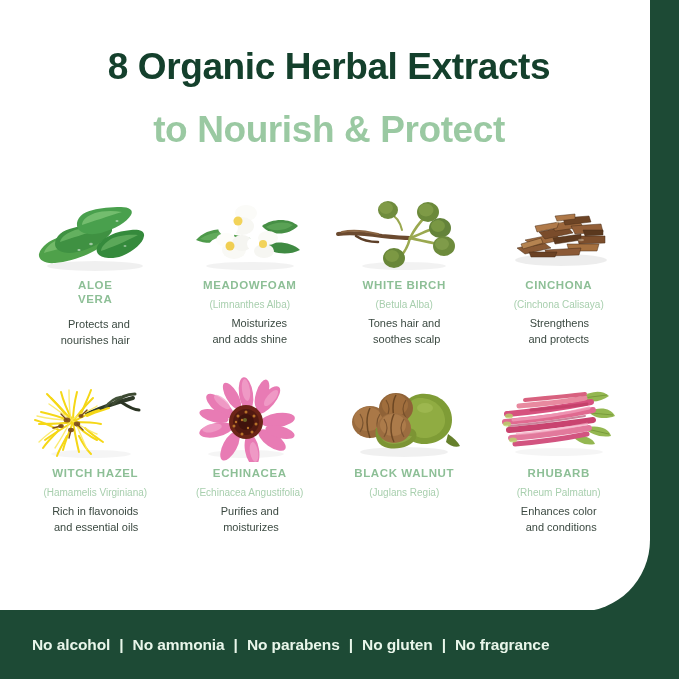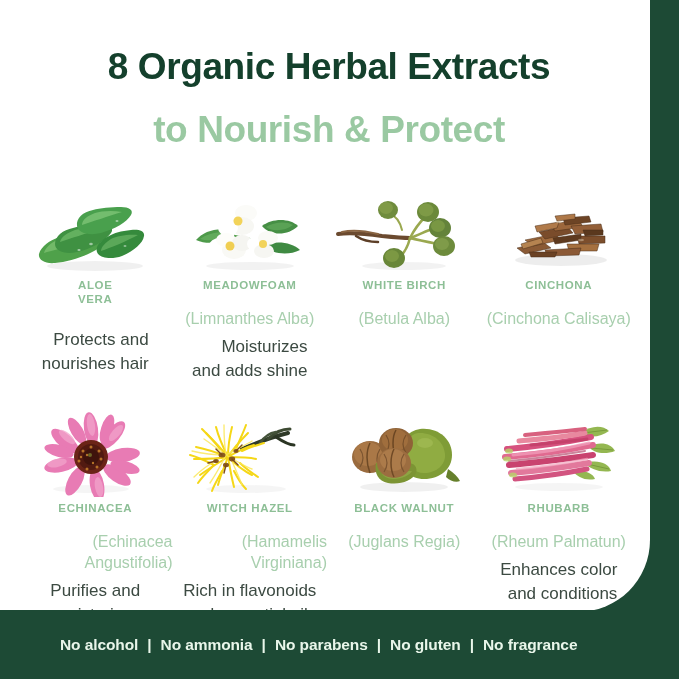--- a/index.html
+++ b/index.html
@@ -80,49 +80,49 @@
   .art svg { display: block; }
   .name {
     font-size: 11.5px;
     font-weight: 700;
     color: #8dbf96;
     letter-spacing: 0.6px;
     line-height: 1.22;
     text-transform: uppercase;
   }
   .latin {
-    font-size: 16px;
+    font-size: 10px;
     font-weight: 400;
     color: #a8cfae;
     line-height: 1.3;
-    margin-top: 17px;
+    margin-top: 6px;
   }
   .desc {
-    font-size: 17px;
+    font-size: 11px;
     font-weight: 400;
     color: #3c4a42;
     line-height: 1.42;
     margin-top: 5px;
     white-space: pre-line;
   }
   
   .banner {
     position: absolute;
     left: 0;
     bottom: 0;
     width: 679px;
     height: 69px;
     background: #1d4a35;
     display: flex;
     align-items: center;
   }
   .claims {
     display: flex;
     align-items: center;
-    margin-left: 60px;
+    margin-left: 32px;
     white-space: nowrap;
   }
   .claim {
     font-size: 15.5px;
     font-weight: 700;
     color: #e9f6ea;
     letter-spacing: -0.1px;
   }
   .sep {
     font-size: 15.5px;
@@ -229,20 +229,22 @@
             <ellipse cx="110" cy="40" rx="11" ry="10" fill="#64833a"></ellipse>
             <ellipse cx="108" cy="38" rx="7" ry="6" fill="#82a047" opacity="0.7"></ellipse>
             <ellipse cx="114" cy="58" rx="11" ry="10" fill="#6d8b3c"></ellipse>
             <ellipse cx="112" cy="56" rx="7" ry="6" fill="#88a24e" opacity="0.7"></ellipse>
             <ellipse cx="64" cy="70" rx="11" ry="10" fill="#688638"></ellipse>
             <ellipse cx="62" cy="68" rx="7" ry="6" fill="#849f48" opacity="0.7"></ellipse>
           </svg>
         </div>
         <div class="name">WHITE BIRCH</div>
         <div class="latin">(Betula Alba)</div>
+        <div class="desc">Tones hair and
+soothes scalp</div>
       </div>
 
       <div class="item">
         <div class="art">
           <svg width="148" height="86" viewBox="0 0 148 86">
             <ellipse cx="76" cy="72" rx="46" ry="6" fill="#000" opacity="0.07"></ellipse>
             <g stroke="#4a2e18" stroke-width="0.5">
               <path d="M32 60 L58 54 L66 60 L40 66 Z" fill="#8a5a35"></path>
               <path d="M40 52 L70 46 L76 52 L48 58 Z" fill="#a06b3f"></path>
               <path d="M54 44 L82 38 L88 45 L60 51 Z" fill="#7a4c2b"></path>
@@ -258,20 +260,84 @@
               <path d="M36 56 L56 50 L58 55 L38 61 Z" fill="#b58350"></path>
               <path d="M98 42 L118 42 L118 47 L100 48 Z" fill="#5a381e"></path>
               <path d="M70 28 L90 26 L90 31 L72 33 Z" fill="#ae7848"></path>
             </g>
             <ellipse cx="74" cy="34" rx="3" ry="1.2" fill="#d9c4a8" opacity="0.6"></ellipse>
             <ellipse cx="96" cy="52" rx="3" ry="1.2" fill="#d9c4a8" opacity="0.5"></ellipse>
           </svg>
         </div>
         <div class="name">CINCHONA</div>
         <div class="latin">(Cinchona Calisaya)</div>
+        <div class="desc">Strengthens
+and protects</div>
+      </div>
+
+      <div class="item">
+        <div class="art">
+          <svg width="148" height="86" viewBox="0 0 148 86">
+            <ellipse cx="70" cy="78" rx="40" ry="4" fill="#000" opacity="0.04"></ellipse>
+            <path d="M66 38 C80 32 96 26 112 22" stroke="#2f3a28" stroke-width="4" fill="none" stroke-linecap="round"></path>
+            <path d="M92 28 C98 22 106 18 114 18" stroke="#3d4a32" stroke-width="3" fill="none" stroke-linecap="round"></path>
+            <path d="M100 26 C106 30 112 34 118 34" stroke="#2b3524" stroke-width="3" fill="none" stroke-linecap="round"></path>
+            <path d="M84 32 C88 26 94 22 100 21" stroke="#44533a" stroke-width="2.5" fill="none" stroke-linecap="round"></path>
+            <g stroke="#f5d716" stroke-width="2" stroke-linecap="round" fill="none">
+              <path d="M52 46 C44 36 36 28 30 22"></path>
+                <path d="M52 46 C46 34 42 24 40 16"></path>
+              <path d="M52 46 C52 34 54 24 56 16"></path>
+                <path d="M52 46 C58 36 66 28 72 22"></path>
+              <path d="M52 46 C42 42 30 38 20 36"></path>
+                <path d="M52 46 C40 48 28 48 18 48"></path>
+              <path d="M52 46 C42 52 32 58 24 64"></path>
+                <path d="M52 46 C48 56 44 66 42 74"></path>
+              <path d="M52 46 C54 58 56 68 58 76"></path>
+                <path d="M52 46 C60 54 68 60 76 64"></path>
+              <path d="M52 46 C62 46 72 46 80 48"></path>
+                <path d="M52 46 C62 40 70 36 78 34"></path>
+              <path d="M38 54 C30 50 22 46 14 44"></path>
+                <path d="M38 54 C32 60 26 66 22 72"></path>
+              <path d="M64 52 C70 58 76 62 82 66"></path>
+                <path d="M66 40 C74 36 82 34 88 32"></path>
+              <path d="M44 38 C38 30 32 24 26 18"></path>
+                <path d="M60 38 C64 28 68 20 70 14"></path>
+              <path d="M46 60 C42 68 38 74 36 80"></path>
+                <path d="M58 60 C62 68 66 74 70 78"></path>
+            </g>
+            <g stroke="#fbe85c" stroke-width="1.4" stroke-linecap="round" fill="none" opacity="0.85">
+              <path d="M50 44 C42 38 34 32 28 28"></path>
+                <path d="M50 44 C48 32 48 22 48 14"></path>
+              <path d="M50 44 C36 44 24 42 16 40"></path>
+                <path d="M50 44 C44 56 38 66 34 72"></path>
+              <path d="M50 44 C60 50 70 56 76 58"></path>
+                <path d="M50 44 C60 38 70 34 76 30"></path>
+              <path d="M56 50 C60 60 64 68 66 74"></path>
+                <path d="M42 48 C32 54 24 60 18 66"></path>
+            </g>
+            <g fill="#8a5a1f">
+              <ellipse cx="46" cy="44" rx="3.5" ry="2.5"></ellipse>
+                <ellipse cx="56" cy="48" rx="3.2" ry="2.4"></ellipse>
+              <ellipse cx="50" cy="54" rx="3" ry="2.2"></ellipse>
+                <ellipse cx="40" cy="50" rx="2.8" ry="2"></ellipse>
+              <ellipse cx="60" cy="40" rx="2.6" ry="2"></ellipse>
+            </g>
+            <g stroke="#7a4a18" stroke-width="1.4" stroke-linecap="round" fill="none">
+              <path d="M46 44 L40 38"></path>
+                <path d="M56 48 L62 54"></path>
+                <path d="M50 54 L48 62"></path>
+              <path d="M40 50 L32 52"></path>
+                <path d="M60 40 L66 34"></path>
+            </g>
+          </svg>
+        </div>
+        <div class="name">WITCH HAZEL</div>
+        <div class="latin">(Hamamelis Virginiana)</div>
+        <div class="desc">Rich in flavonoids
+and essential oils</div>
       </div>
 
       <div class="item">
         <div class="art">
           <svg width="148" height="86" viewBox="0 0 148 86">
             <ellipse cx="70" cy="78" rx="38" ry="4" fill="#000" opacity="0.04"></ellipse>
             <g>
               <g fill="#e87bb4">
                 <ellipse cx="70" cy="18" rx="7" ry="17" transform="rotate(-8 70 18)"></ellipse>
                 <ellipse cx="92" cy="24" rx="7" ry="17" transform="rotate(40 92 24)"></ellipse>
@@ -314,82 +380,20 @@
         </div>
         <div class="name">ECHINACEA</div>
         <div class="latin">(Echinacea Angustifolia)</div>
         <div class="desc">Purifies and
 moisturizes</div>
       </div>
 
       <div class="item">
         <div class="art">
           <svg width="148" height="86" viewBox="0 0 148 86">
-            <ellipse cx="70" cy="78" rx="40" ry="4" fill="#000" opacity="0.04"></ellipse>
-            <path d="M66 38 C80 32 96 26 112 22" stroke="#2f3a28" stroke-width="4" fill="none" stroke-linecap="round"></path>
-            <path d="M92 28 C98 22 106 18 114 18" stroke="#3d4a32" stroke-width="3" fill="none" stroke-linecap="round"></path>
-            <path d="M100 26 C106 30 112 34 118 34" stroke="#2b3524" stroke-width="3" fill="none" stroke-linecap="round"></path>
-            <path d="M84 32 C88 26 94 22 100 21" stroke="#44533a" stroke-width="2.5" fill="none" stroke-linecap="round"></path>
-            <g stroke="#f5d716" stroke-width="2" stroke-linecap="round" fill="none">
-              <path d="M52 46 C44 36 36 28 30 22"></path>
-                <path d="M52 46 C46 34 42 24 40 16"></path>
-              <path d="M52 46 C52 34 54 24 56 16"></path>
-                <path d="M52 46 C58 36 66 28 72 22"></path>
-              <path d="M52 46 C42 42 30 38 20 36"></path>
-                <path d="M52 46 C40 48 28 48 18 48"></path>
-              <path d="M52 46 C42 52 32 58 24 64"></path>
-                <path d="M52 46 C48 56 44 66 42 74"></path>
-              <path d="M52 46 C54 58 56 68 58 76"></path>
-                <path d="M52 46 C60 54 68 60 76 64"></path>
-              <path d="M52 46 C62 46 72 46 80 48"></path>
-                <path d="M52 46 C62 40 70 36 78 34"></path>
-              <path d="M38 54 C30 50 22 46 14 44"></path>
-                <path d="M38 54 C32 60 26 66 22 72"></path>
-              <path d="M64 52 C70 58 76 62 82 66"></path>
-                <path d="M66 40 C74 36 82 34 88 32"></path>
-              <path d="M44 38 C38 30 32 24 26 18"></path>
-                <path d="M60 38 C64 28 68 20 70 14"></path>
-              <path d="M46 60 C42 68 38 74 36 80"></path>
-                <path d="M58 60 C62 68 66 74 70 78"></path>
-            </g>
-            <g stroke="#fbe85c" stroke-width="1.4" stroke-linecap="round" fill="none" opacity="0.85">
-              <path d="M50 44 C42 38 34 32 28 28"></path>
-                <path d="M50 44 C48 32 48 22 48 14"></path>
-              <path d="M50 44 C36 44 24 42 16 40"></path>
-                <path d="M50 44 C44 56 38 66 34 72"></path>
-              <path d="M50 44 C60 50 70 56 76 58"></path>
-                <path d="M50 44 C60 38 70 34 76 30"></path>
-              <path d="M56 50 C60 60 64 68 66 74"></path>
-                <path d="M42 48 C32 54 24 60 18 66"></path>
-            </g>
-            <g fill="#8a5a1f">
-              <ellipse cx="46" cy="44" rx="3.5" ry="2.5"></ellipse>
-                <ellipse cx="56" cy="48" rx="3.2" ry="2.4"></ellipse>
-              <ellipse cx="50" cy="54" rx="3" ry="2.2"></ellipse>
-                <ellipse cx="40" cy="50" rx="2.8" ry="2"></ellipse>
-              <ellipse cx="60" cy="40" rx="2.6" ry="2"></ellipse>
-            </g>
-            <g stroke="#7a4a18" stroke-width="1.4" stroke-linecap="round" fill="none">
-              <path d="M46 44 L40 38"></path>
-                <path d="M56 48 L62 54"></path>
-                <path d="M50 54 L48 62"></path>
-              <path d="M40 50 L32 52"></path>
-                <path d="M60 40 L66 34"></path>
-            </g>
-          </svg>
-        </div>
-        <div class="name">WITCH HAZEL</div>
-        <div class="latin">(Hamamelis Virginiana)</div>
-        <div class="desc">Rich in flavonoids
-and essential oils</div>
-      </div>
-
-      <div class="item">
-        <div class="art">
-          <svg width="148" height="86" viewBox="0 0 148 86">
             <ellipse cx="74" cy="76" rx="44" ry="5" fill="#000" opacity="0.06"></ellipse>
             <path d="M90 18 C108 16 122 28 122 44 C122 58 110 68 94 68 C80 68 70 58 70 44 C70 28 78 20 90 18 Z" fill="#7f9c36"></path>
             <path d="M88 22 C102 21 114 30 115 43 C116 54 106 62 94 62 C84 62 76 54 76 43 C76 31 80 23 88 22 Z" fill="#95b046" opacity="0.8"></path>
             <ellipse cx="95" cy="32" rx="8" ry="5" fill="#aac25c" opacity="0.5"></ellipse>
             <path d="M118 58 C124 62 128 66 130 70 C126 72 120 70 116 66 Z" fill="#66802c"></path>
             <ellipse cx="40" cy="46" rx="18" ry="16" fill="#9a6b3e"></ellipse>
             <ellipse cx="38" cy="43" rx="14" ry="12" fill="#ae7c4a" opacity="0.8"></ellipse>
             <path d="M40 32 C36 40 36 52 40 62" stroke="#6e4a26" stroke-width="1.5" fill="none"></path>
             <path d="M30 38 C34 44 34 50 30 56" stroke="#7a5430" stroke-width="1.2" fill="none"></path>
             <path d="M50 38 C46 44 46 52 50 56" stroke="#7a5430" stroke-width="1.2" fill="none"></path>

